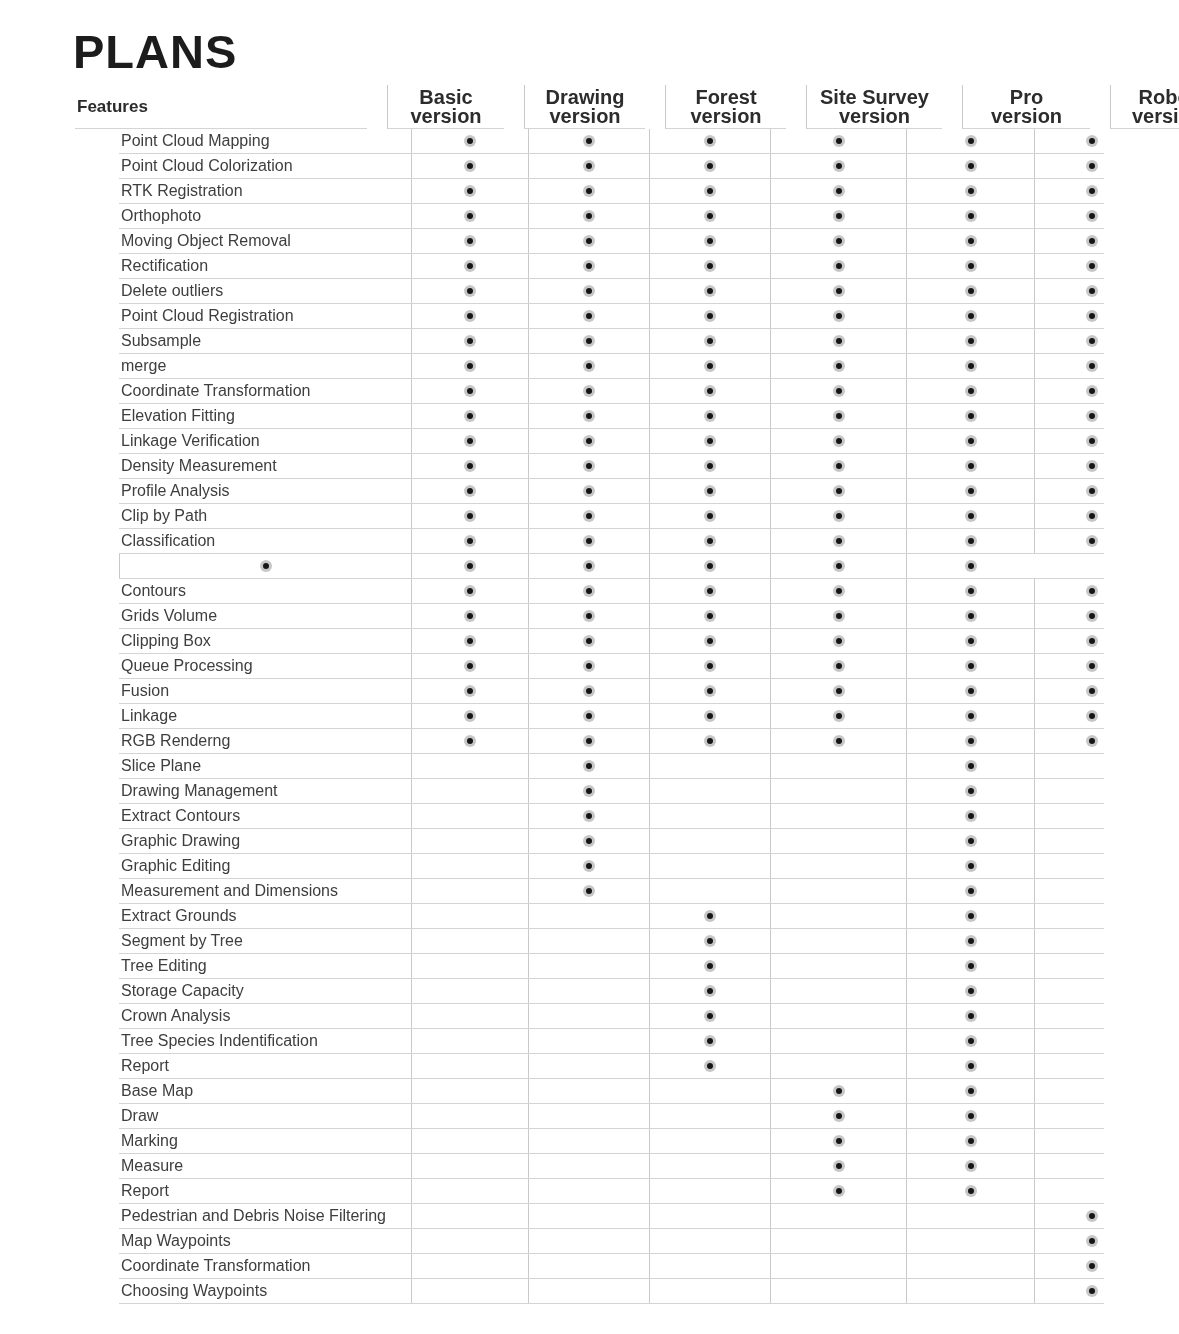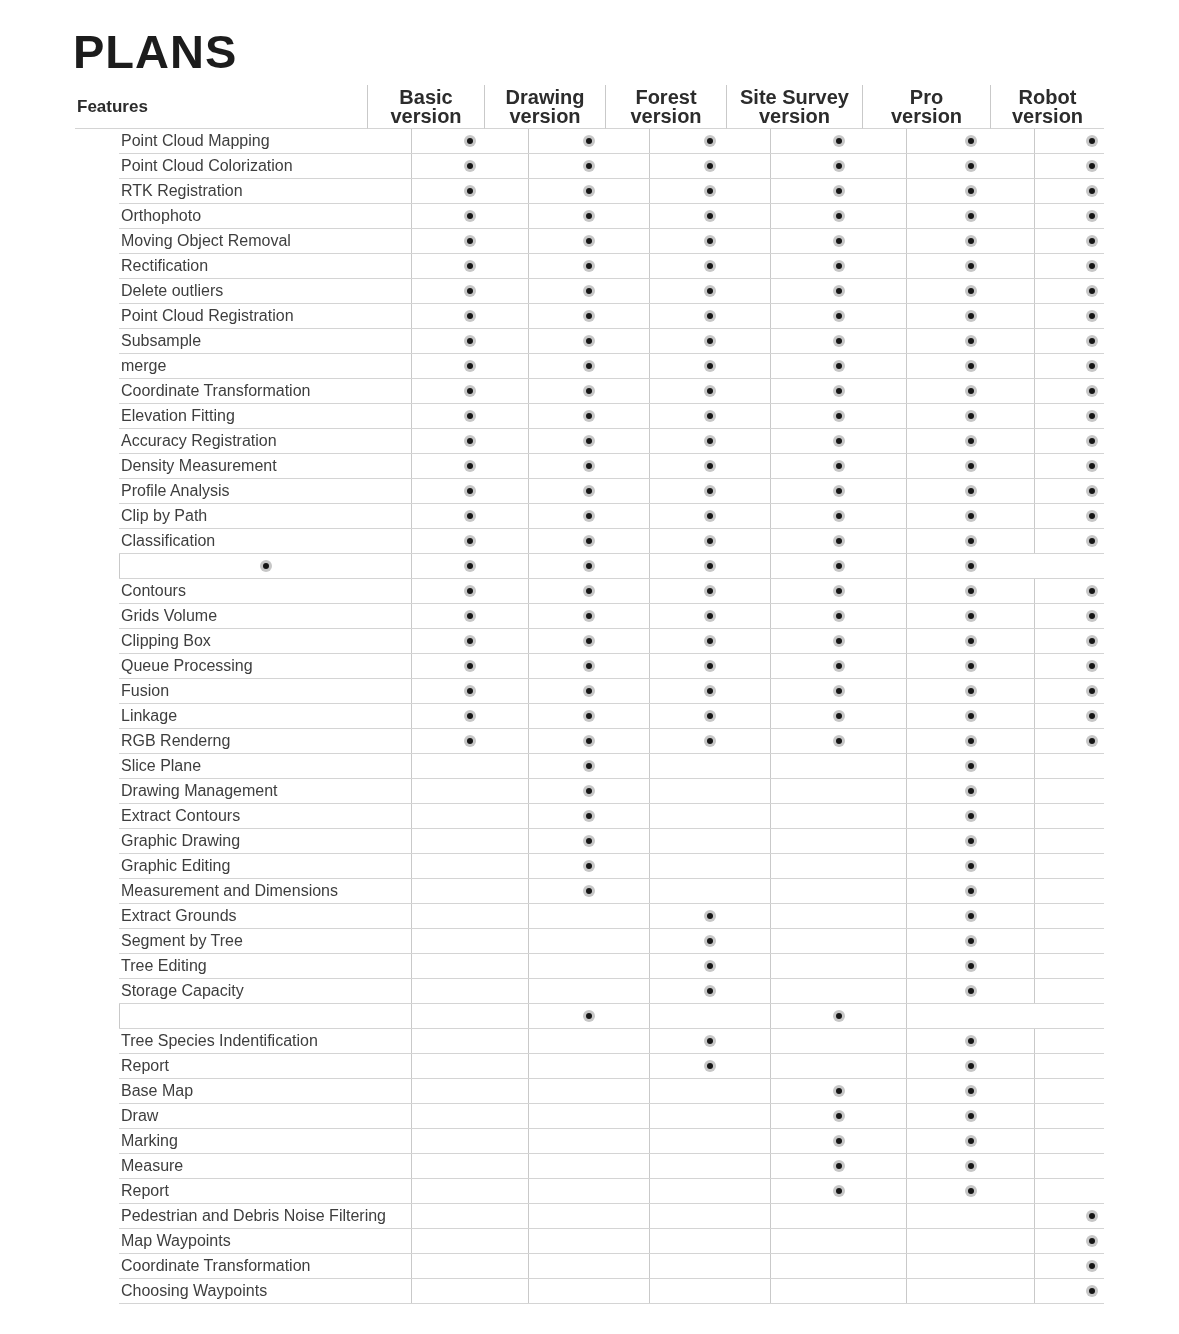--- a/index.html
+++ b/index.html
@@ -27,20 +27,21 @@
     left: 75px;
     top: 85px;
     width: 1029px;
   }
   .grid-row {
     display: grid;
     grid-template-columns: 292px 117px 121px 121px 136px 128px 114px;
   }
   .header-row {
     height: 44px;
+    gap: 20px;
   }
   .cell {
     box-sizing: border-box;
   }
   .features-header-cell {
     display: flex;
     align-items: center;
     padding-left: 2px;
     font-size: 17px;
     font-weight: 600;
@@ -372,21 +373,21 @@
             <span class="dot"></span>
           </div>
           <div class="cell version-cell">
             <span class="dot"></span>
           </div>
           <div class="cell version-cell">
             <span class="dot"></span>
           </div>
         </div>
         <div class="grid-row feature-row">
-          <div class="cell feature-cell">Accuracy Registration</div>
+          <div class="cell feature-cell">Linkage Verification</div>
           <div class="cell version-cell">
             <span class="dot"></span>
           </div>
           <div class="cell version-cell">
             <span class="dot"></span>
           </div>
           <div class="cell version-cell">
             <span class="dot"></span>
           </div>
           <div class="cell version-cell">
@@ -774,20 +775,21 @@
           <div class="cell version-cell">
             <span class="dot"></span>
           </div>
           <div class="cell version-cell"></div>
           <div class="cell version-cell">
             <span class="dot"></span>
           </div>
           <div class="cell version-cell"></div>
         </div>
         <div class="grid-row feature-row">
+          <div class="cell feature-cell">Crown Analysis</div>
           <div class="cell version-cell"></div>
           <div class="cell version-cell"></div>
           <div class="cell version-cell">
             <span class="dot"></span>
           </div>
           <div class="cell version-cell"></div>
           <div class="cell version-cell">
             <span class="dot"></span>
           </div>
           <div class="cell version-cell"></div>

